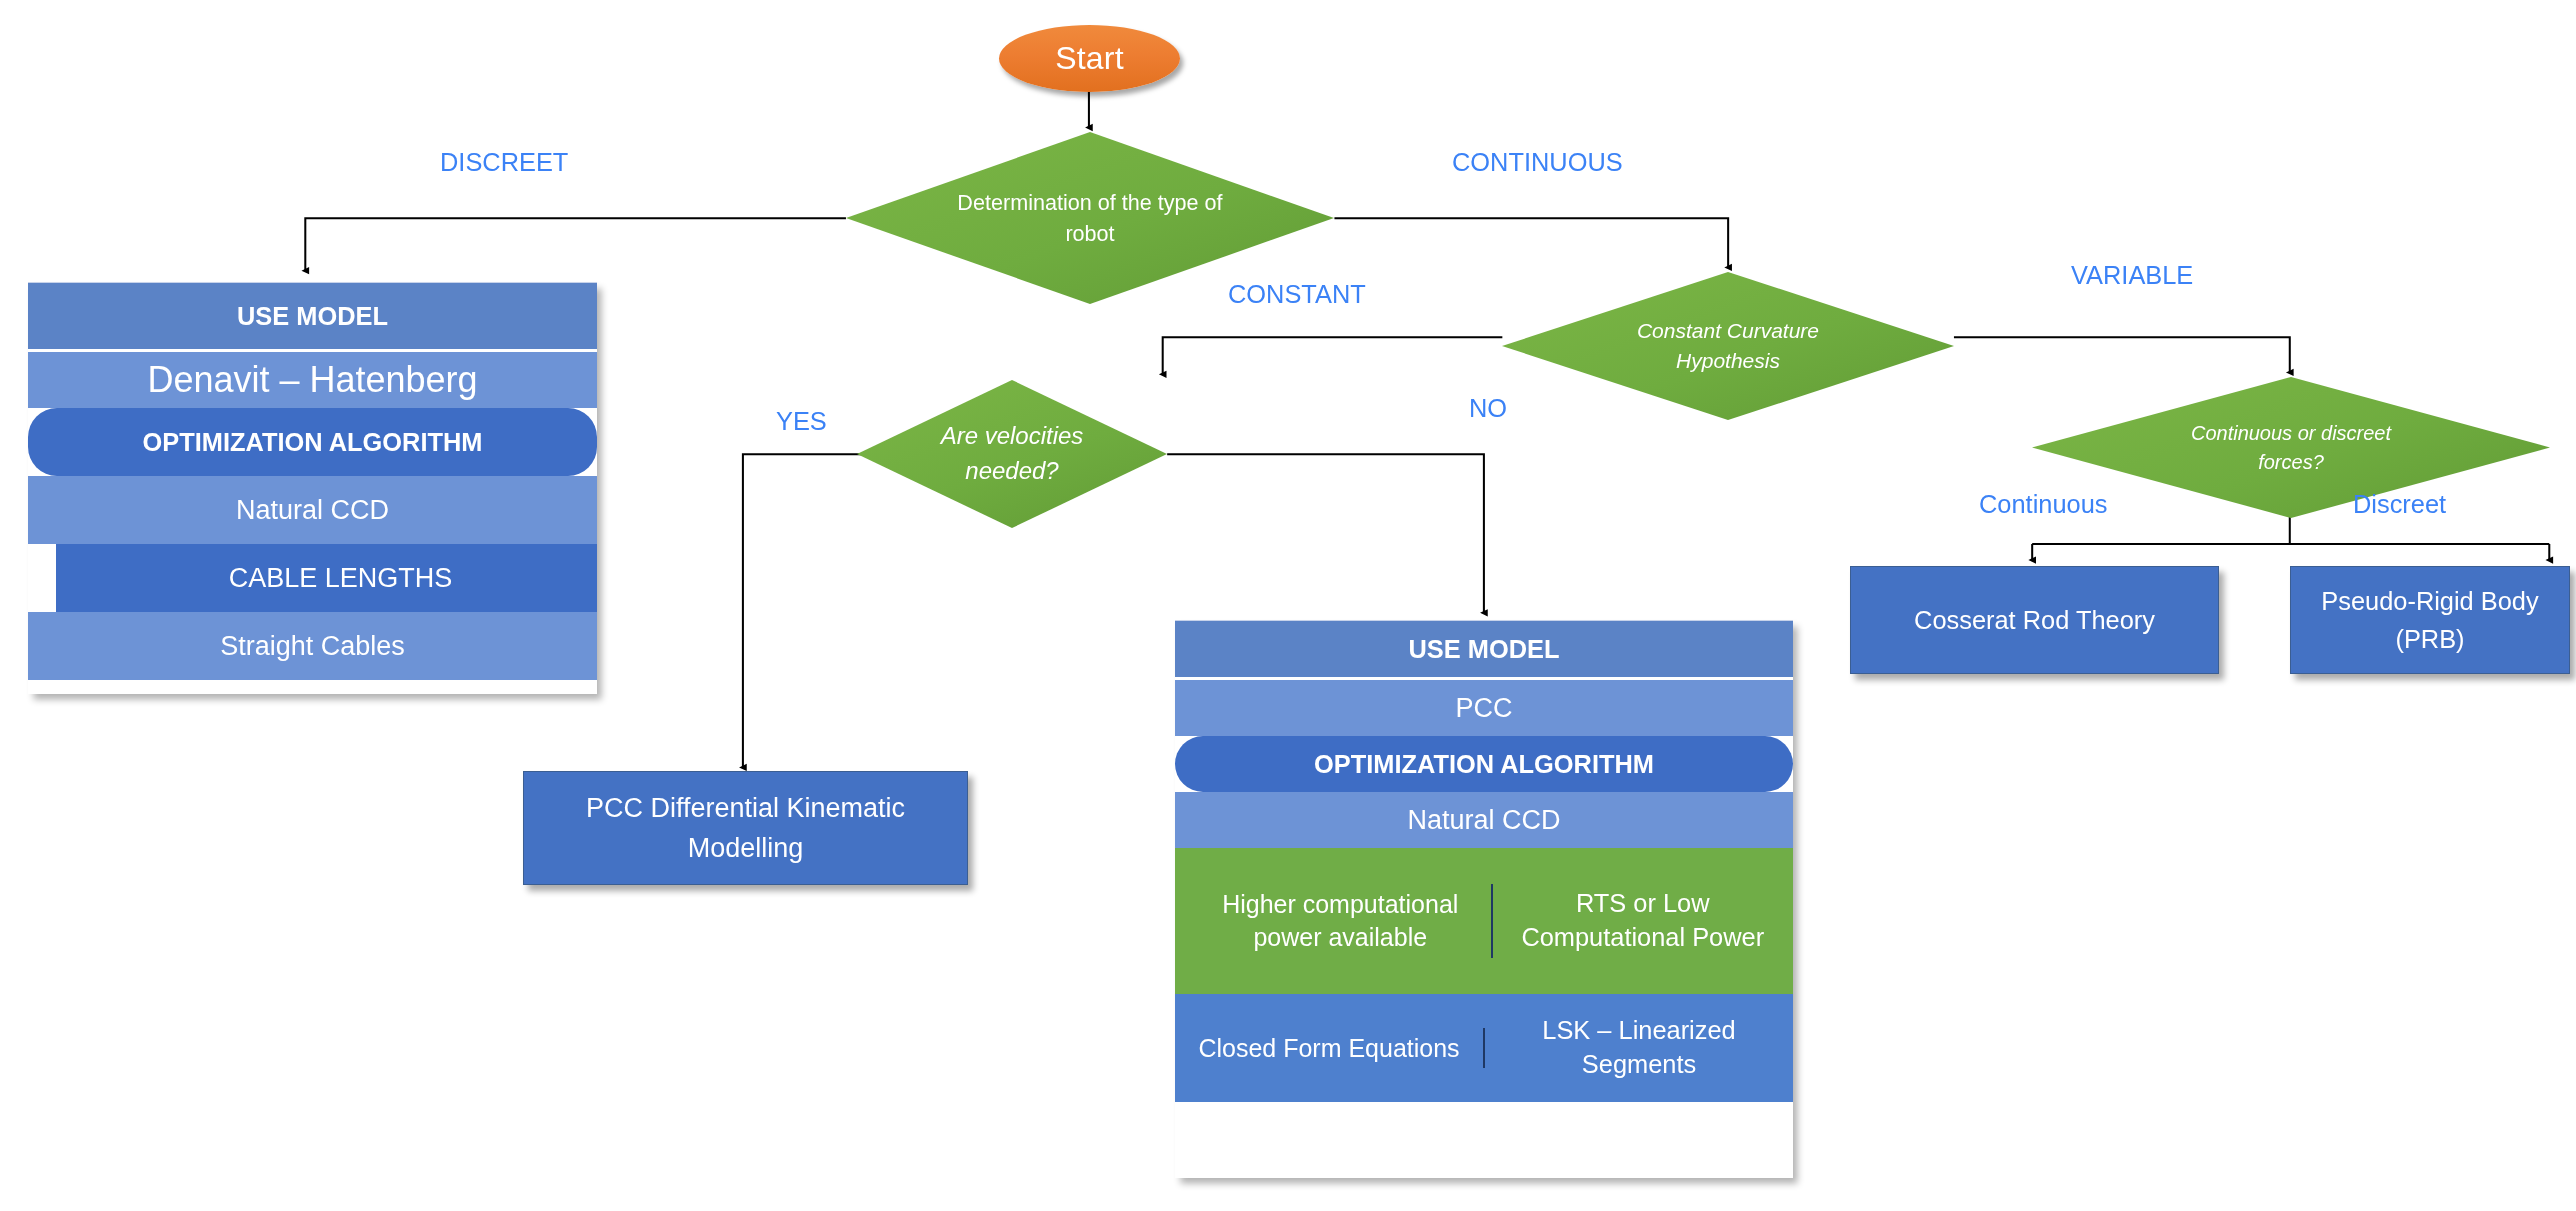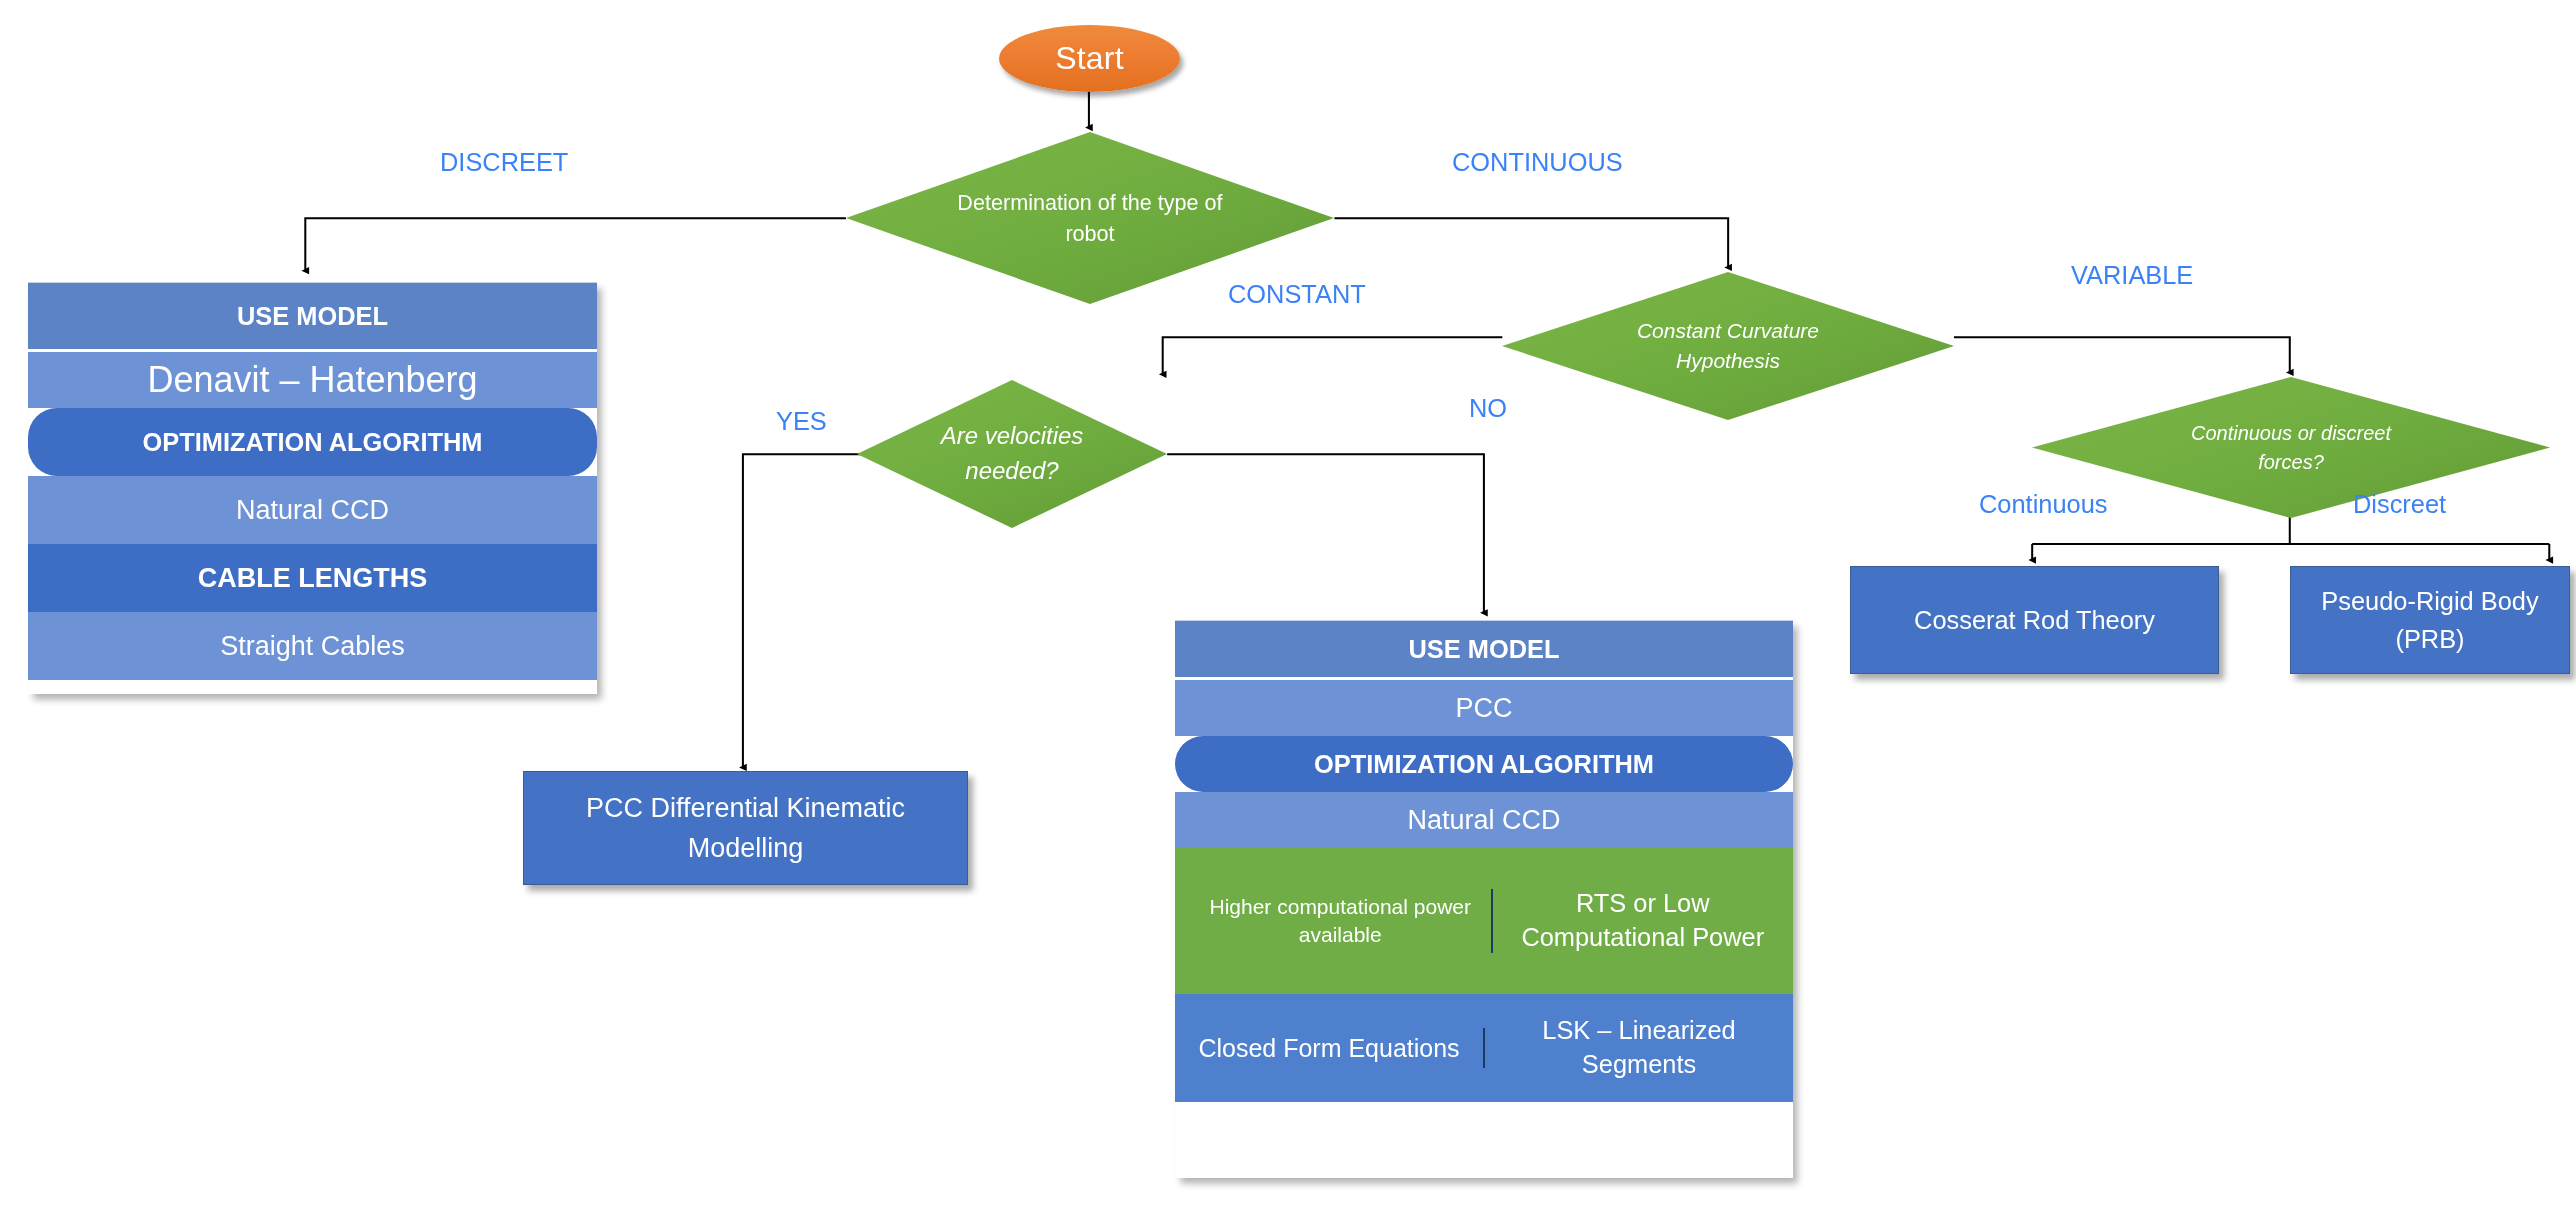--- a/index.html
+++ b/index.html
@@ -133,32 +133,32 @@
 
   <div class="edge-label" style="left:1979px;top:490px;font-size:25.4px;">Continuous</div>
 
   <div class="edge-label" style="left:2353px;top:490px;font-size:25.4px;">Discreet</div>
 
   <div class="node table" style="left:28px;top:282px;width:569px;height:412px;">
     <div class="trow head" style="height:69px;font-size:25.4px;">USE MODEL</div>
     <div class="trow light" style="height:56px;font-size:36px;">Denavit – Hatenberg</div>
     <div class="trow dark" style="height:68px;font-size:25.4px;">OPTIMIZATION ALGORITHM</div>
     <div class="trow light" style="height:68px;font-size:27px;">Natural CCD</div>
-    <div class="trow plain-dark" style="height:68px;font-size:27px;font-weight:bold;">CABLE LENGTHS</div>
+    <div class="trow plain-dark" style="height:68px;font-size:27px;font-weight:normal;margin-left:28px;">CABLE LENGTHS</div>
     <div class="trow light" style="height:68px;font-size:27px;">Straight Cables</div>
   </div>
 
   <div class="node table" style="left:1175px;top:620px;width:618px;height:558px;">
     <div class="trow head" style="height:59px;font-size:25.4px;">USE MODEL</div>
     <div class="trow light" style="height:56px;font-size:27px;">PCC</div>
     <div class="trow dark" style="height:56px;font-size:25.4px;">OPTIMIZATION ALGORITHM</div>
     <div class="trow light" style="height:56px;font-size:27px;">Natural CCD</div>
 
     <div class="trow green split" style="height:146px;">
-      <div class="cell left" style="font-size:21px;margin-left:15px;">Higher computational power available</div>
+      <div class="cell left" style="font-size:25px;margin-left:15px;">Higher computational power available</div>
       <div class="cell" style="font-size:25.4px;">RTS or Low Computational Power</div>
     </div>
 
     <div class="trow bluecell split" style="height:108px;">
       <div class="cell left" style="font-size:25px;">Closed Form Equations</div>
       <div class="cell" style="font-size:25.4px;">LSK – Linearized Segments</div>
     </div>
   </div>
 
   <div class="node procbox" style="left:523px;top:771px;width:445px;height:114px;font-size:27px;">

